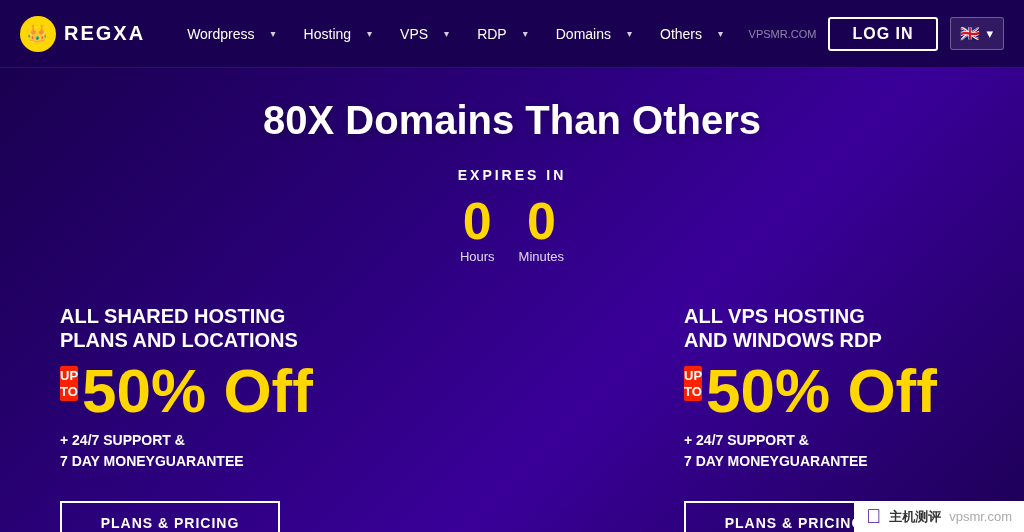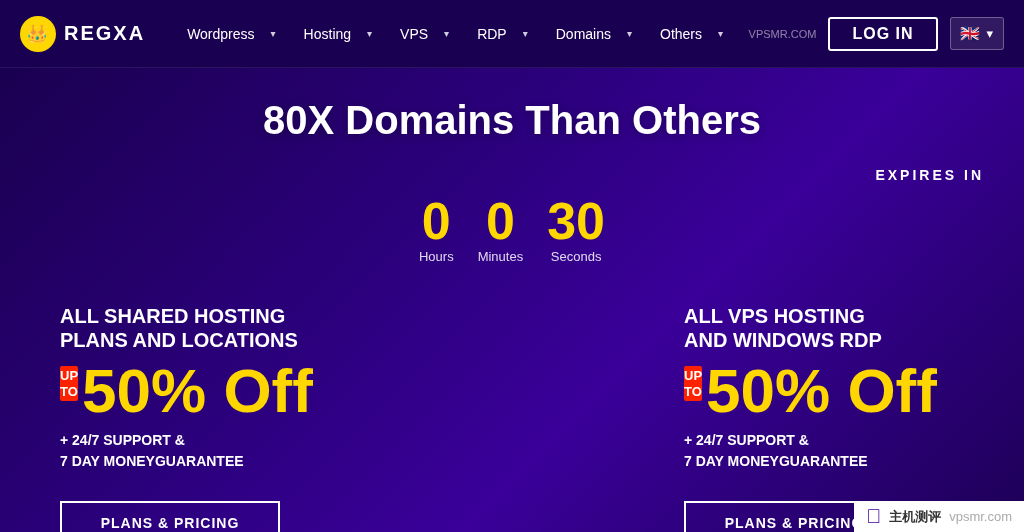--- a/index.html
+++ b/index.html
@@ -174,21 +174,20 @@
     .countdown-section {
       text-align: center;
       margin-bottom: 30px;
     }
     .expires-label {
       font-size: 14px;
       font-weight: bold;
       letter-spacing: 3px;
       color: white;
       margin-bottom: 12px;
-      text-align: right;
     }
     .countdown-row {
       display: flex;
       justify-content: center;
       align-items: flex-start;
       gap: 24px;
     }
     .countdown-unit {
       display: flex;
       flex-direction: column;
@@ -359,24 +358,20 @@
     <div class="expires-label">EXPIRES IN</div>
     <div class="countdown-row">
       <div class="countdown-unit">
         <span class="countdown-number">0</span>
         <span class="countdown-label">Hours</span>
       </div>
       <div class="countdown-unit">
         <span class="countdown-number">0</span>
         <span class="countdown-label">Minutes</span>
       </div>
-      <div class="countdown-unit">
-        <span class="countdown-number">30</span>
-        <span class="countdown-label">Seconds</span>
-      </div>
     </div>
   </div>
 
   <div class="offers-row">
 
     <div class="offer-card">
       <div class="offer-title">
         ALL SHARED HOSTING<br>PLANS AND LOCATIONS
       </div>
       <div class="offer-discount-row">

